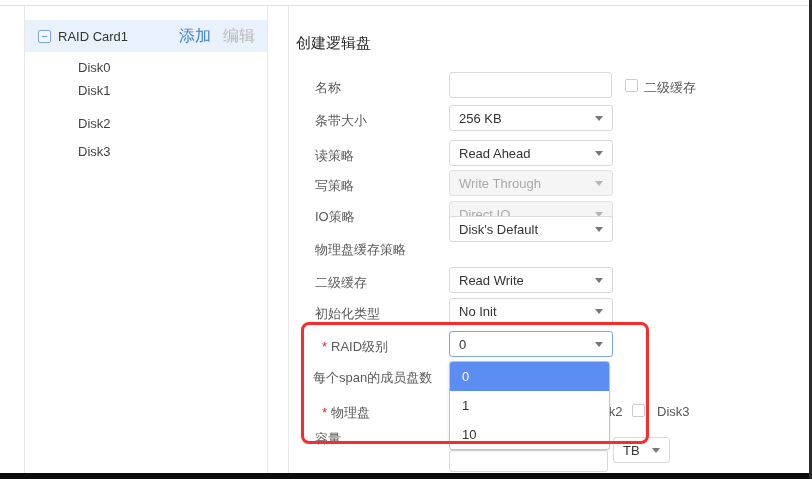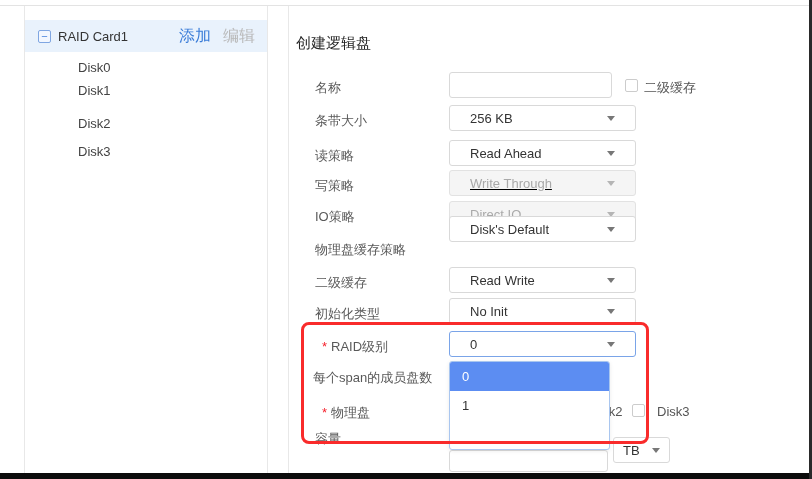--- a/index.html
+++ b/index.html
@@ -24,23 +24,23 @@
   .link-edit { color:#b9b9b9; cursor:pointer; }
   .disk-item { position:absolute; left:78px; font-size:13px; color:#434343; }
 
   
   .form-title { position:absolute; left:296px; top:34px; font-size:15px; color:#262626; }
   .f-label { position:absolute; left:315px; width:134px; font-size:13px; color:#595959; white-space:nowrap; }
   .req { color:#f5222d; margin-right:4px; }
   .text-input { position:absolute; left:449px; width:163px; height:26px; background:#fff;
                 border:1px solid #d9d9d9; border-radius:3px; font-size:13px; color:#333; padding:0 10px;
                 font-family:"Liberation Sans","DejaVu Sans",sans-serif; }
-  .select { position:absolute; left:449px; width:187px; height:26px; background:#fff;
+  .select { position:absolute; left:449px; width:164px; height:26px; background:#fff;
             border:1px solid #d9d9d9; border-radius:3px; display:flex; align-items:center;
-            padding:0 20px; cursor:pointer; }
+            padding:0 9px; cursor:pointer; }
   .select .sel-text { font-size:13px; color:#333; }
   .select .arrow { margin-left:auto; width:0; height:0; border-left:4px solid transparent;
                    border-right:4px solid transparent; border-top:5px solid #777; }
   .select.disabled { background:#f5f5f5; border-color:#e2e2e2; cursor:not-allowed; }
   .select.disabled .sel-text { color:#a9a9a9; }
   .select.disabled .arrow { border-top-color:#b5b5b5; }
   .select.focused { border-color:#7aa4e8; }
 
   .checkbox { position:absolute; width:13px; height:13px; border:1px solid #ccc; border-radius:2px; background:#fff; }
   .cb-label { position:absolute; font-size:13px; color:#555; white-space:nowrap; }
@@ -94,21 +94,21 @@
       <span class="arrow"></span>
     </div>
 
     <div class="f-label" style="top:147px;">读策略</div>
     <div class="select" style="top:140px;">
       <span class="sel-text">Read Ahead</span>
       <span class="arrow"></span>
     </div>
 
     <div class="f-label" style="top:177px;">写策略</div>
-    <div class="select disabled" style="top:170px;text-decoration:underline;">
+    <div class="select disabled" style="top:170px;">
       <span class="sel-text">Write Through</span>
       <span class="arrow"></span>
     </div>
 
     <div class="f-label" style="top:208px;">IO策略</div>
     <div class="select disabled" style="top:201px;text-align:right;">
       <span class="sel-text">Direct IO</span>
       <span class="arrow"></span>
     </div>
 
@@ -151,20 +151,21 @@
     <div class="f-label" style="top:430px;">容量</div>
     <input class="text-input" style="top: 450px; height: 22px; width: 159px;" value="">
     <div class="select" style="left:613px; top:437px; width:57px; padding:9px 9px;">
       <span class="sel-text">TB</span>
       <span class="arrow"></span>
     </div>
 
     <div class="dropdown">
       <div class="dd-option selected">0</div>
       <div class="dd-option">1</div>
+      <div class="dd-option">10</div>
     </div>
   </div>
 
   <div class="red-box"></div>
 
   <div class="bottom-bar"></div>
   <div class="right-line"></div>
 </div>
 
 </body></html>

